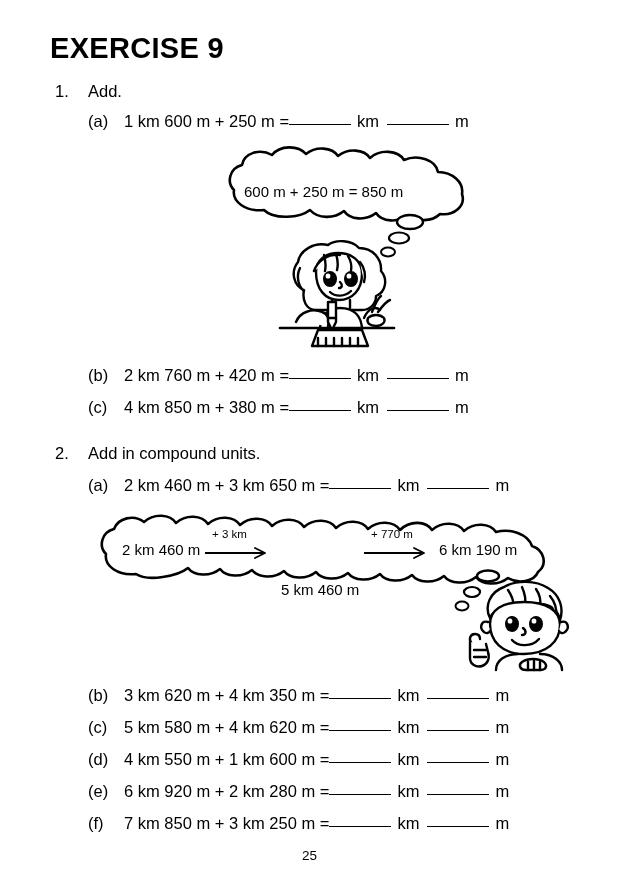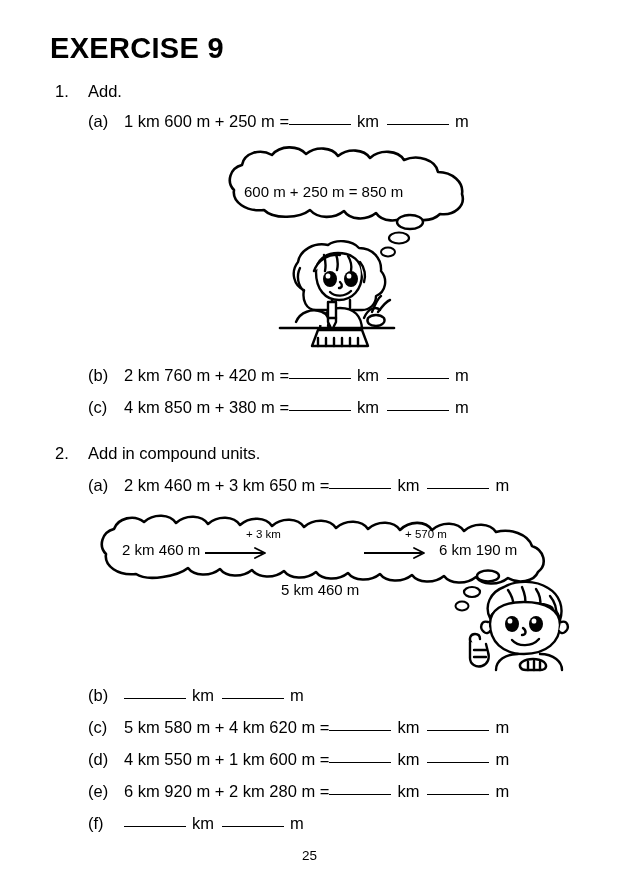--- a/index.html
+++ b/index.html
@@ -81,21 +81,20 @@
   }
   .chain-text {
     position: absolute;
     font-size: 15px;
     white-space: nowrap;
   }
   .arrow-label {
     position: absolute;
     font-size: 11.5px;
     white-space: nowrap;
-    margin-left: 34px;
   }
 
   
   .page-number {
     position: absolute;
     left: 0;
     right: 0;
     top: 848px;
     text-align: center;
     font-size: 13.5px;
@@ -277,21 +276,21 @@
   <div class="arrow-label" style="left:212px; top:528px;">+ 3 km</div>
   <div class="art" style="left:205px; top:546px;">
     <svg width="66" height="14" viewBox="0 0 66 14">
       <line x1="0" y1="7" x2="58" y2="7" stroke="#000" stroke-width="1.8"></line>
       <path d="M50 2 L60 7 L50 12" fill="none" stroke="#000" stroke-width="1.8" stroke-linecap="round" stroke-linejoin="round"></path>
     </svg>
   </div>
 
   <div class="chain-text" style="left:281px; top:541px;margin-top:40px;">5 km 460 m</div>
 
-  <div class="arrow-label" style="left:371px; top:528px;">+ 570 m</div>
+  <div class="arrow-label" style="left:371px; top:528px;">+ 770 m</div>
   <div class="art" style="left:364px; top:546px;">
     <svg width="66" height="14" viewBox="0 0 66 14">
       <line x1="0" y1="7" x2="58" y2="7" stroke="#000" stroke-width="1.8"></line>
       <path d="M50 2 L60 7 L50 12" fill="none" stroke="#000" stroke-width="1.8" stroke-linecap="round" stroke-linejoin="round"></path>
     </svg>
   </div>
 
   <div class="chain-text" style="left:439px; top:541px;">6 km 190 m</div>
 
   <div class="art" style="left:452px; top:568px;">
@@ -344,20 +343,21 @@
         <path d="M12 72 L24 72 M12 79 L24 79"></path>
 
         <path d="M60 84 C66 80 76 80 82 84 C86 88 84 92 78 92 L64 92 C58 92 56 87 60 84 Z"></path>
         <path d="M66 84 L66 92 M72 83 L72 92 M78 84 L78 92"></path>
       </g>
     </svg>
   </div>
 
   <div class="item" style="left:88px; top:686px;">
     <span class="lbl">(b)</span>
+    <span class="expr">3 km 620 m + 4 km 350 m =</span>
     <span class="blank km-blank"></span>
     <span class="unit">km</span>
     <span class="blank m-blank" style="margin-left:8px;"></span>
     <span class="unit">m</span>
   </div>
 
   <div class="item" style="left:88px; top:718px;">
     <span class="lbl">(c)</span>
     <span class="expr">5 km 580 m + 4 km 620 m =</span>
     <span class="blank km-blank"></span>
@@ -379,20 +379,21 @@
     <span class="lbl">(e)</span>
     <span class="expr">6 km 920 m + 2 km 280 m =</span>
     <span class="blank km-blank"></span>
     <span class="unit">km</span>
     <span class="blank m-blank" style="margin-left:8px;"></span>
     <span class="unit">m</span>
   </div>
 
   <div class="item" style="left:88px; top:814px;">
     <span class="lbl">(f)</span>
+    <span class="expr">7 km 850 m + 3 km 250 m =</span>
     <span class="blank km-blank"></span>
     <span class="unit">km</span>
     <span class="blank m-blank" style="margin-left:8px;"></span>
     <span class="unit">m</span>
   </div>
 
   <div class="page-number">25</div>
 
 </div>
 

